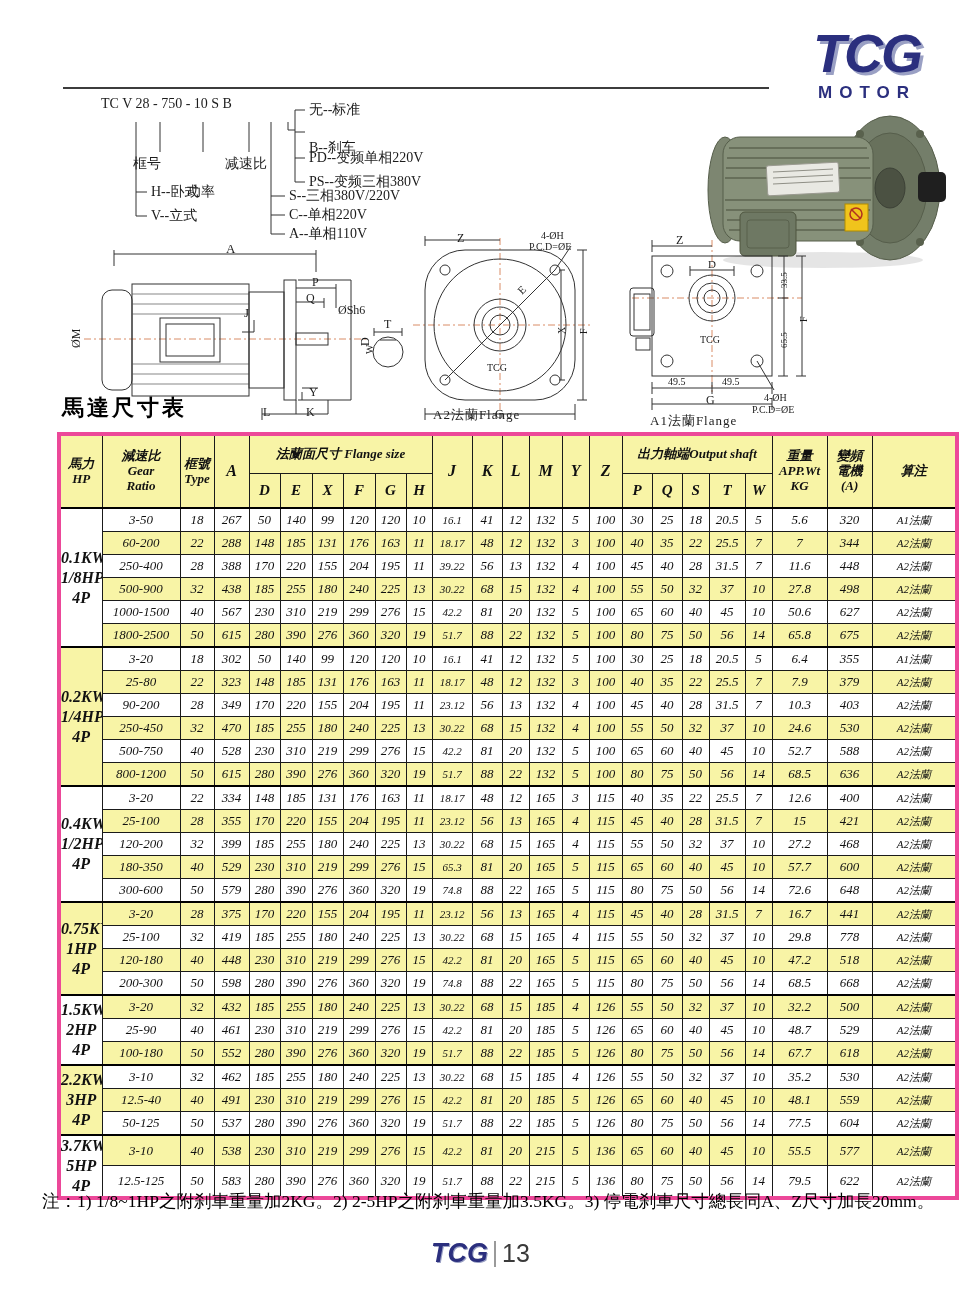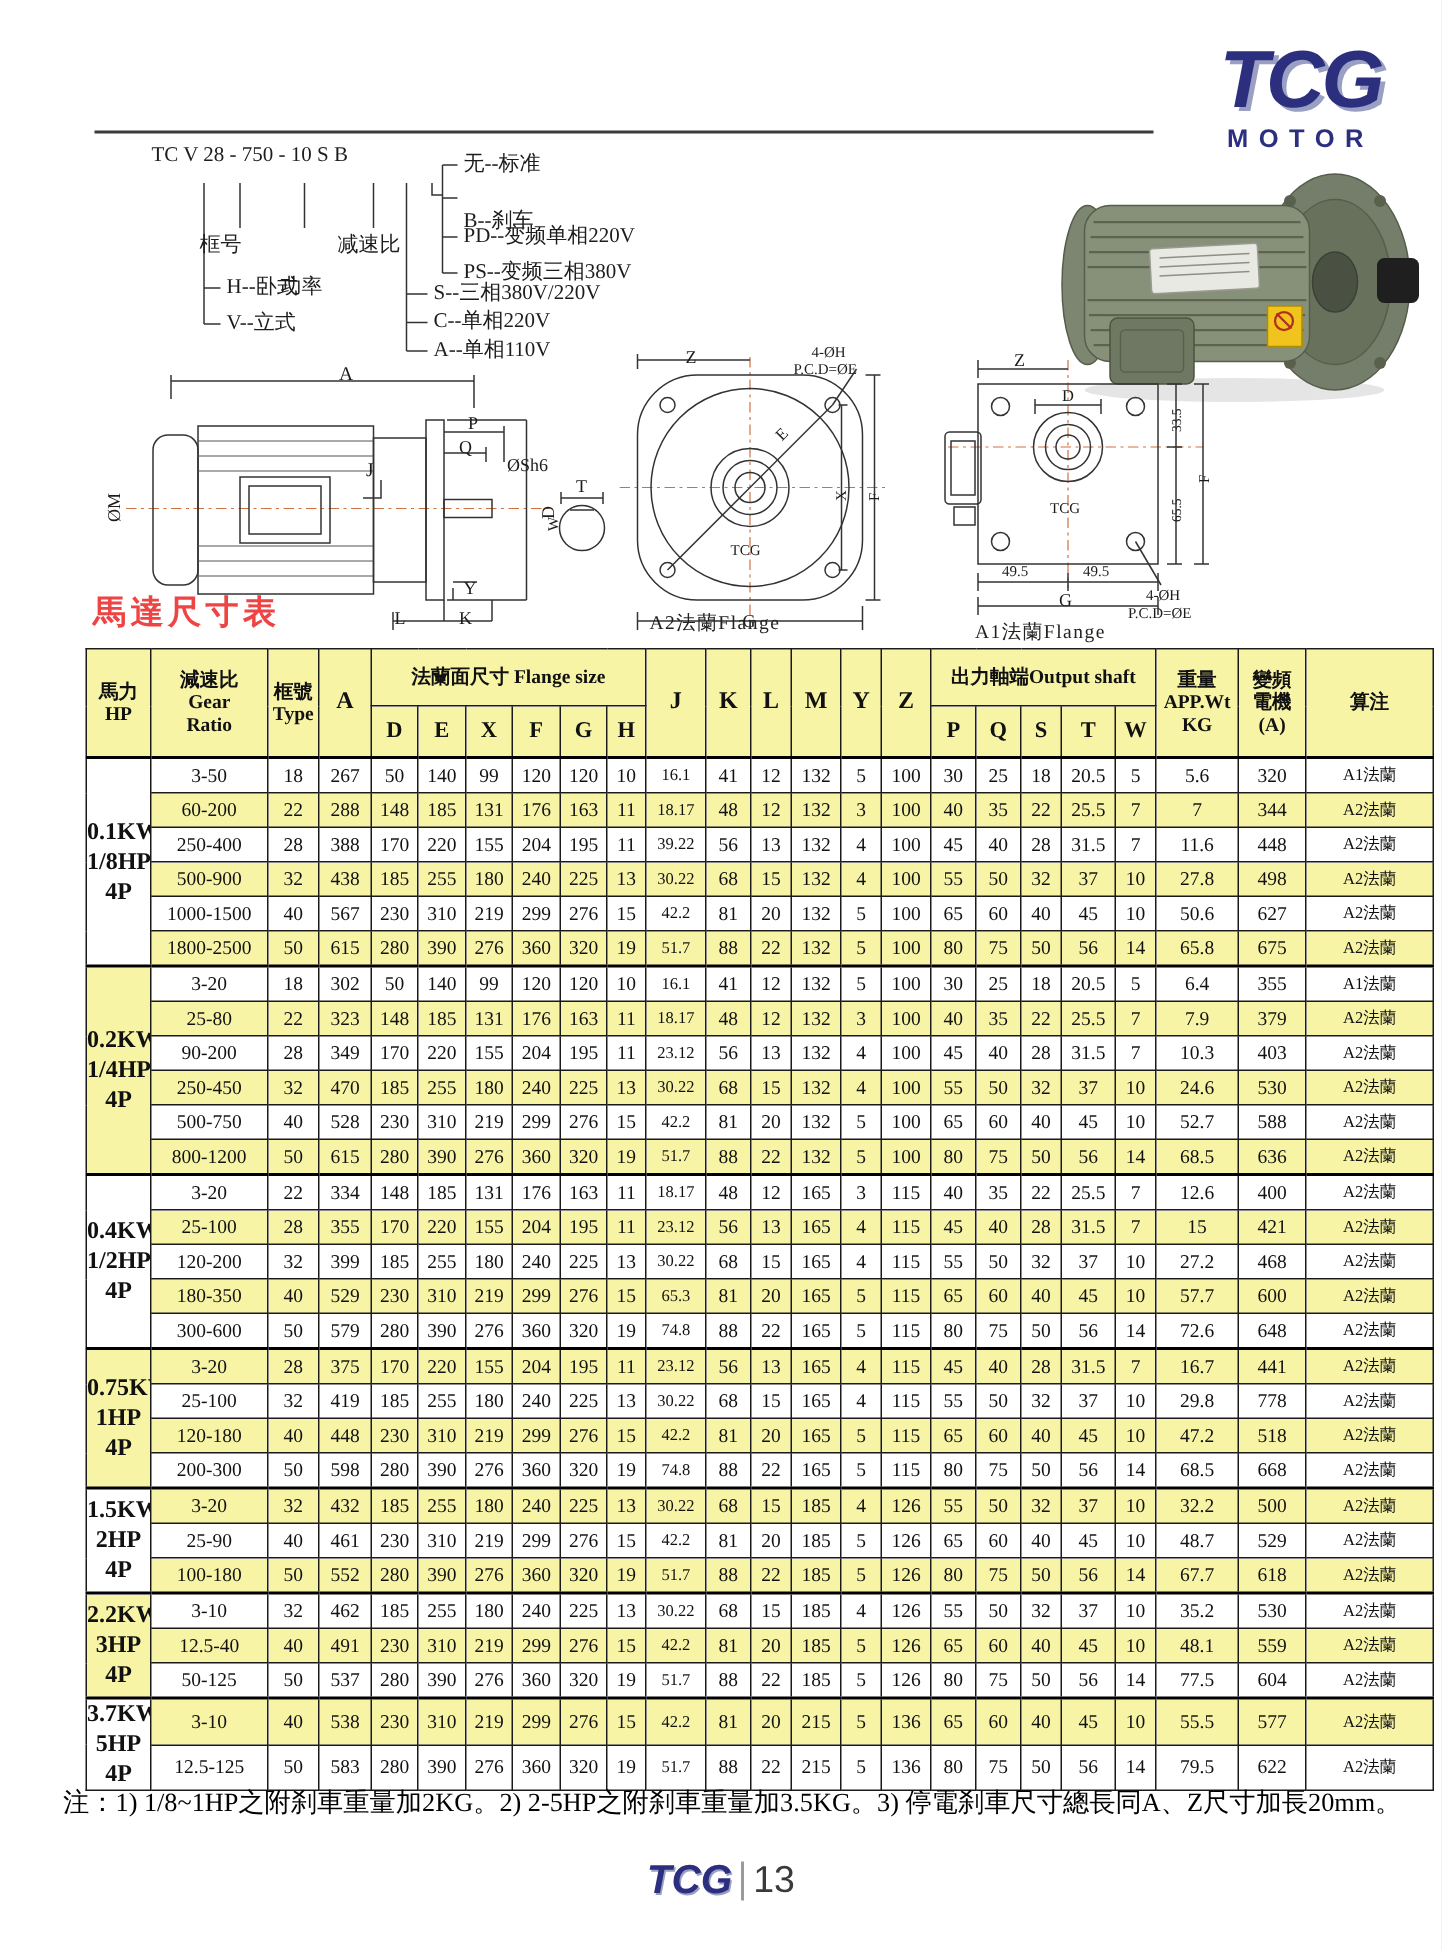--- a/index.html
+++ b/index.html
@@ -24,24 +24,24 @@
   #motor-photo{position:absolute;left:685px;top:108px;width:265px;height:165px;}
   
   .draw{position:absolute;}
   #side-draw{left:66px;top:242px;width:360px;height:190px;}
   #a2-draw{left:413px;top:232px;width:190px;height:192px;}
   #a1-draw{left:612px;top:236px;width:200px;height:188px;}
   .caption{position:absolute;font-size:13px;color:#222;letter-spacing:1px;}
   #a2-caption{left:433px;top:406px;}
   #a1-caption{left:650px;top:412px;}
   #section-title{position:absolute;left:62px;top:393px;font-family:"Liberation Sans",sans-serif;
-                 font-size:22px;font-weight:bold;color:#ef4444;letter-spacing:3px;}
+                 font-size:22px;font-weight:bold;color:#000000;letter-spacing:3px;}
   
   #table-wrap{position:absolute;left:57px;top:432px;}
-  table{border-collapse:collapse;table-layout:fixed;width:898px;border:1px solid #ec4899;}
+  table{border-collapse:collapse;table-layout:fixed;width:898px;border:4px solid #ec4899;font-style:italic;}
   th,td{border:1px solid #1a1a1a;text-align:center;padding:0;overflow:hidden;
         white-space:pre-line;font-family:"Liberation Serif",serif;color:#111;}
   thead th{background:#f8f4a6;font-weight:bold;font-size:13px;line-height:1.15;}
   thead tr.h1 th{height:37px;}
   thead tr.h2 th{height:33px;font-size:15px;}
   thead th.big{font-size:16px;}
   tbody td{height:22px;line-height:22px;font-size:13px;white-space:nowrap;}
   tbody tr.even td{background:#ffffff;}
   tbody tr.odd td{background:#f8f4a6;}
   tbody tr.grp td{border-top:2px solid #000;}

